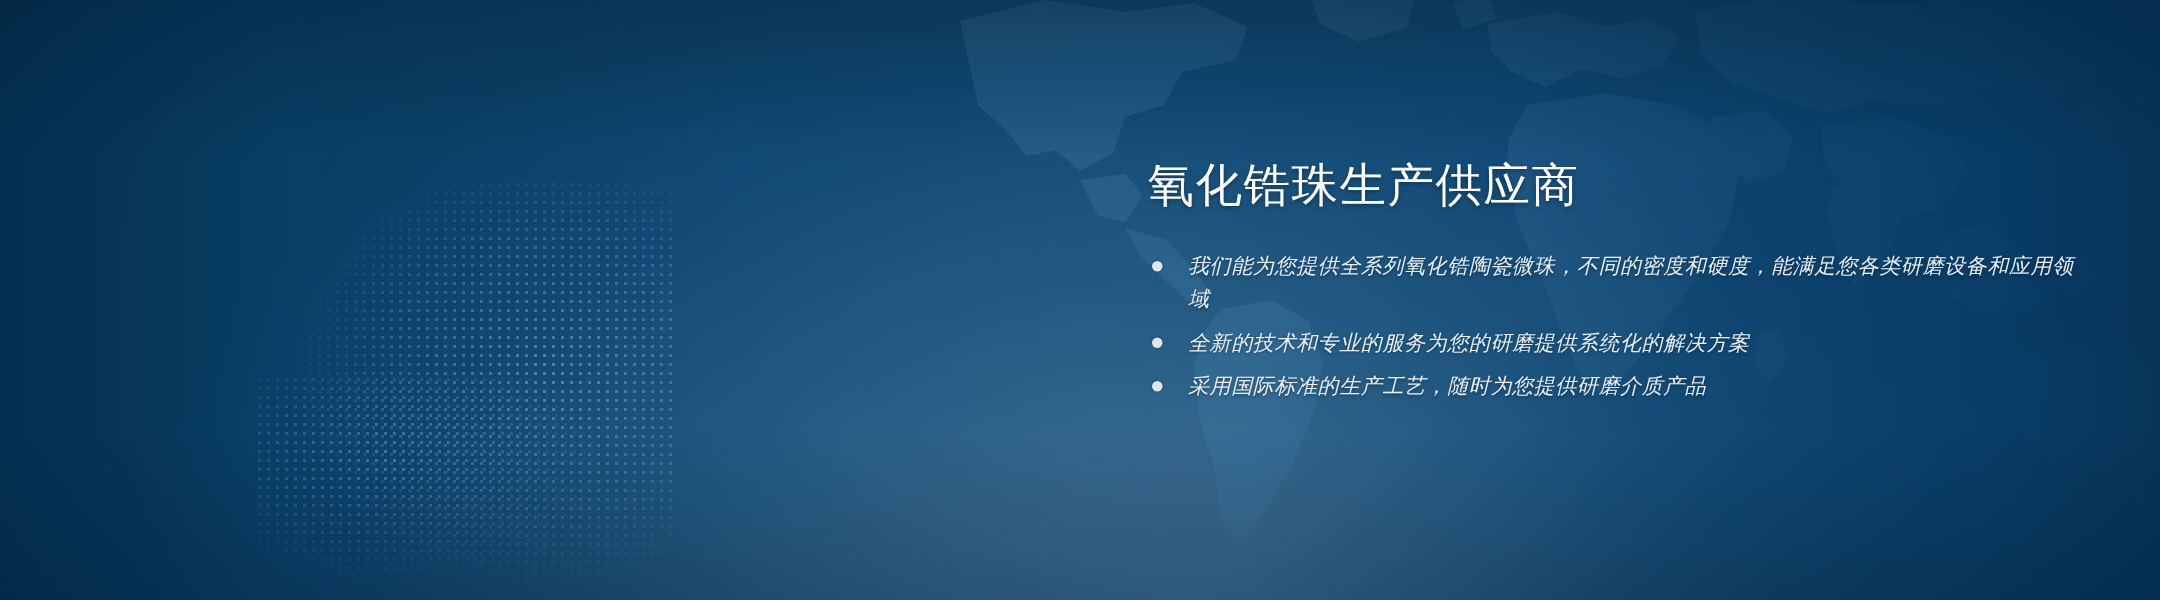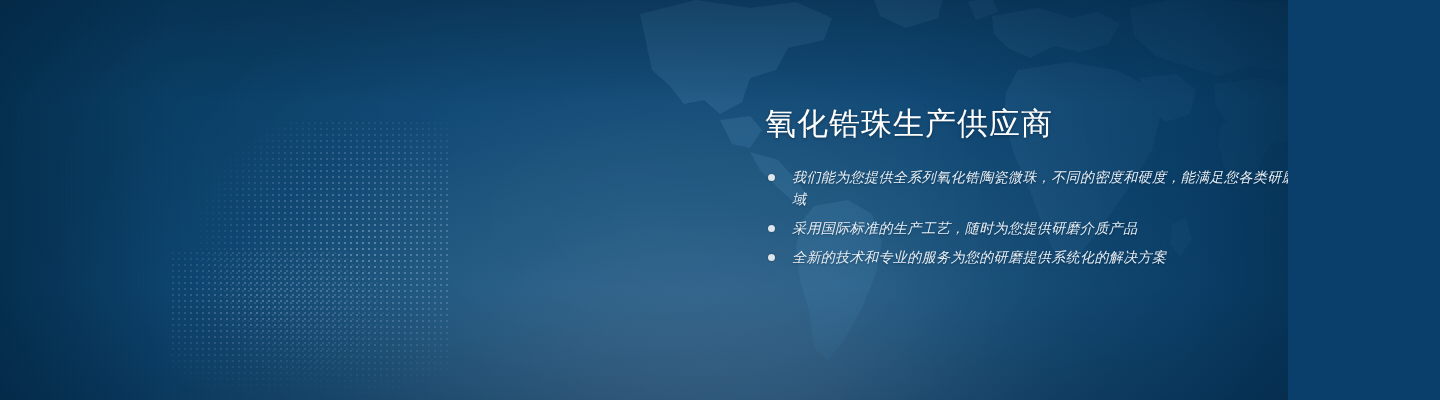--- a/index.html
+++ b/index.html
@@ -6,21 +6,21 @@
     margin: 0;
     padding: 0;
     background: #0a3f6b;
   }
   body {
     font-family: "Liberation Sans", "DejaVu Sans", sans-serif;
   }
 
   .banner {
     position: relative;
-    width: 1288px;
+    width: 1440px;
     height: 400px;
     overflow: hidden;
     background: #a21caf;
   }
 
   
   .bg-base {
     position: absolute;
     inset: 0;
     background:
@@ -328,24 +328,24 @@
 
     <ul class="bullets">
 
       <li class="bullet">
         <span class="bullet-dot"></span>
         <span class="bullet-text">我们能为您提供全系列氧化锆陶瓷微珠，不同的密度和硬度，能满足您各类研磨设备和应用领域</span>
       </li>
 
       <li class="bullet">
         <span class="bullet-dot"></span>
+        <span class="bullet-text">全新的技术和专业的服务为您的研磨提供系统化的解决方案</span>
+      </li>
+
+      <li class="bullet">
+        <span class="bullet-dot"></span>
         <span class="bullet-text">采用国际标准的生产工艺，随时为您提供研磨介质产品</span>
       </li>
 
-      <li class="bullet">
-        <span class="bullet-dot"></span>
-        <span class="bullet-text">全新的技术和专业的服务为您的研磨提供系统化的解决方案</span>
-      </li>
-
     </ul>
   </div>
 
 </div>
 
 </body></html>

